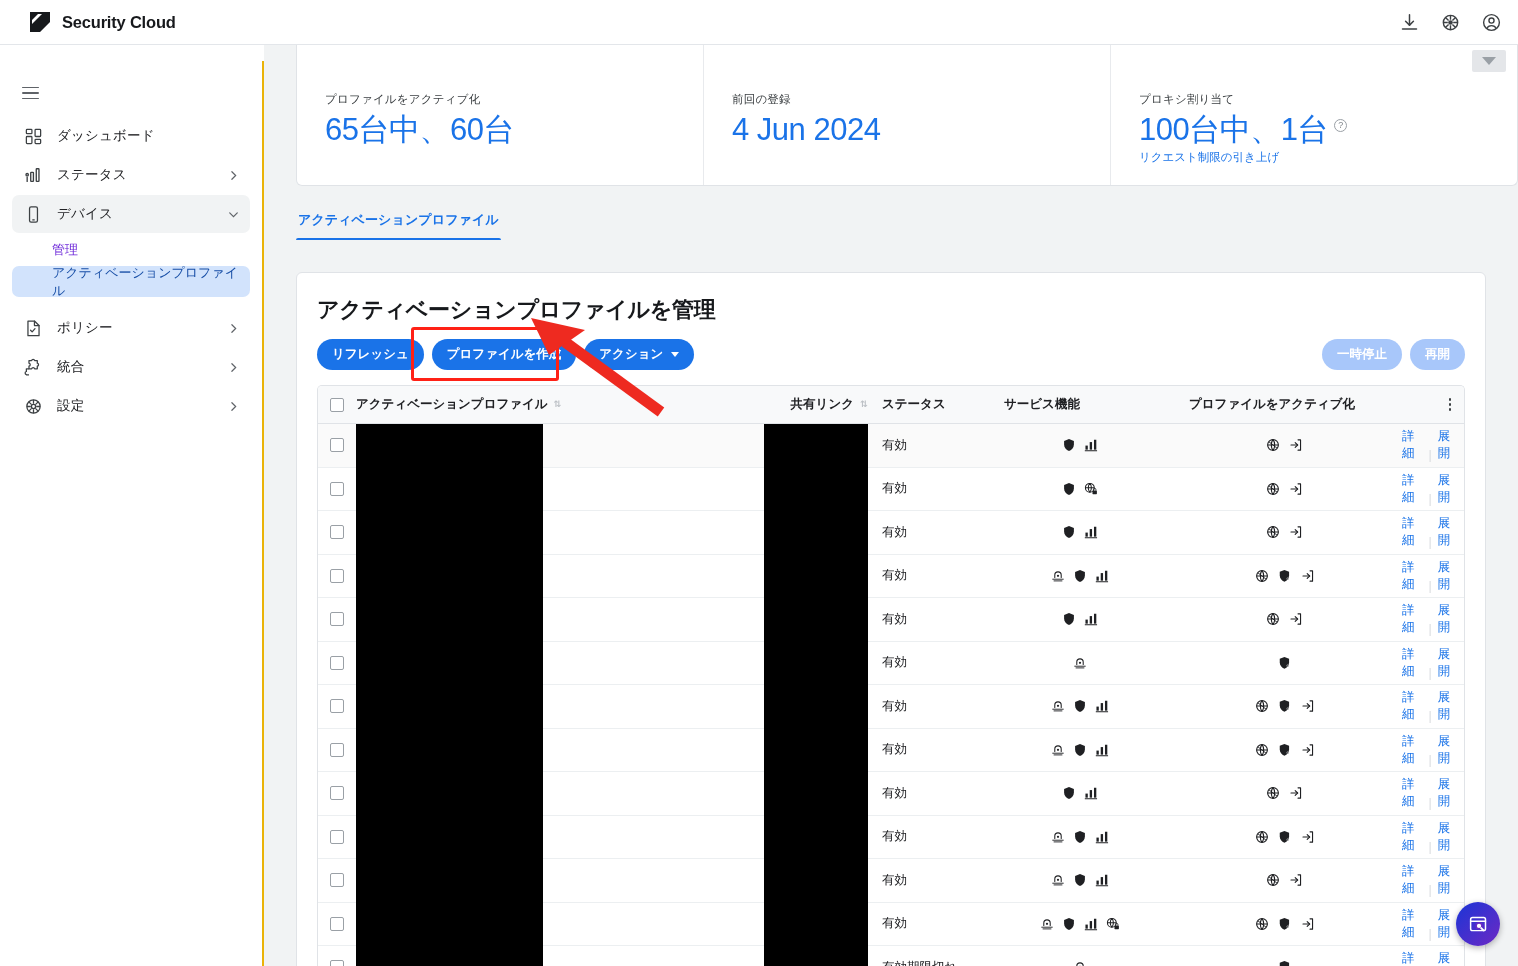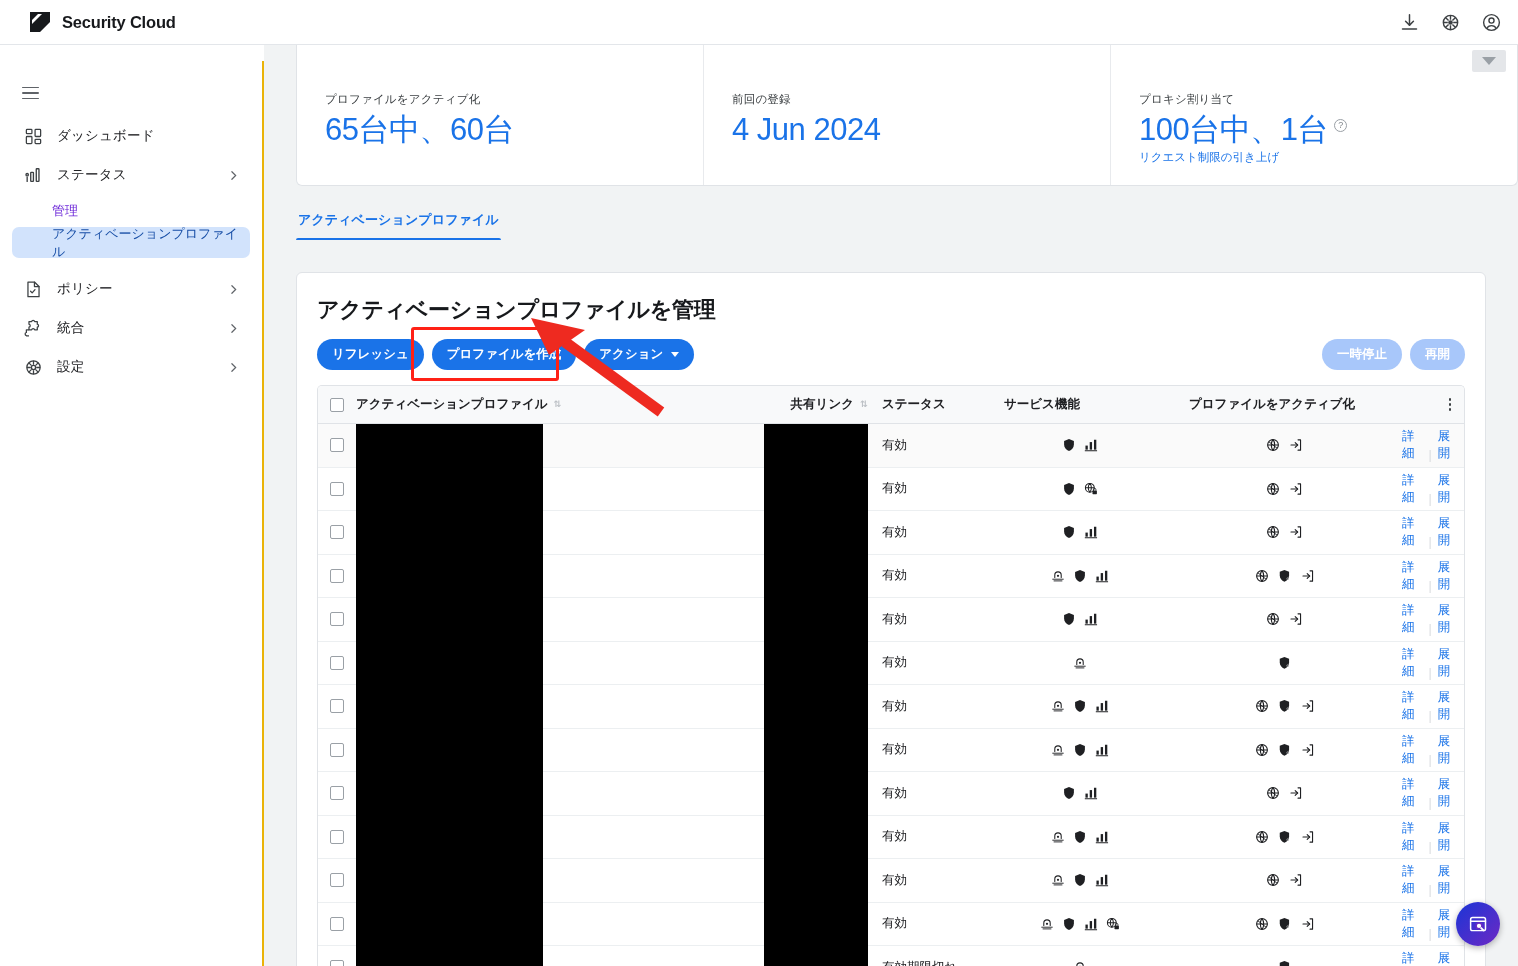--- a/index.html
+++ b/index.html
@@ -210,20 +210,30 @@
           <rect x="8.5" y="8" width="3.4" height="11.5" rx=".6"></rect>
           <rect x="15.5" y="3.5" width="3.4" height="16" rx=".6"></rect>
         <circle cx="4" cy="11" r="1.5"></circle>
       </svg>
       <span class="nav-label">ステータス</span>
       <svg class="nav-chev" viewBox="0 0 24 24" fill="none" stroke="currentColor" stroke-width="2.2" stroke-linecap="round">
           <path d="M9 5l7 7-7 7"></path>
         </svg>
     </div>
 
+    <div class="nav-item active">
+      <svg class="nav-ico" viewBox="0 0 24 24" fill="none" stroke="currentColor" stroke-width="1.6">
+        <rect x="7" y="2.5" width="10" height="19" rx="2"></rect>
+          <path d="M10.5 18.8h3"></path>
+      </svg>
+      <span class="nav-label">デバイス</span>
+      <svg class="nav-chev" viewBox="0 0 24 24" fill="none" stroke="currentColor" stroke-width="2.2" stroke-linecap="round">
+          <path d="M5 9l7 7 7-7"></path>
+        </svg>
+    </div>
 
     <div class="sub-item">
       <span>管理</span>
     </div>
     <div class="sub-item current">
       <span>アクティベーションプロファイル</span>
     </div>
 
     <div class="nav-gap"></div>
 

